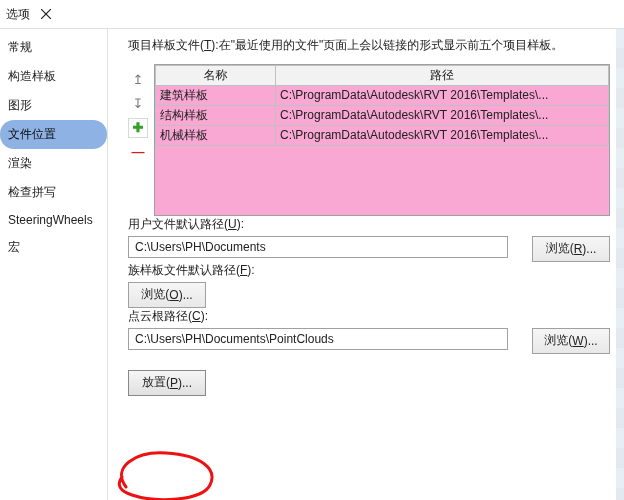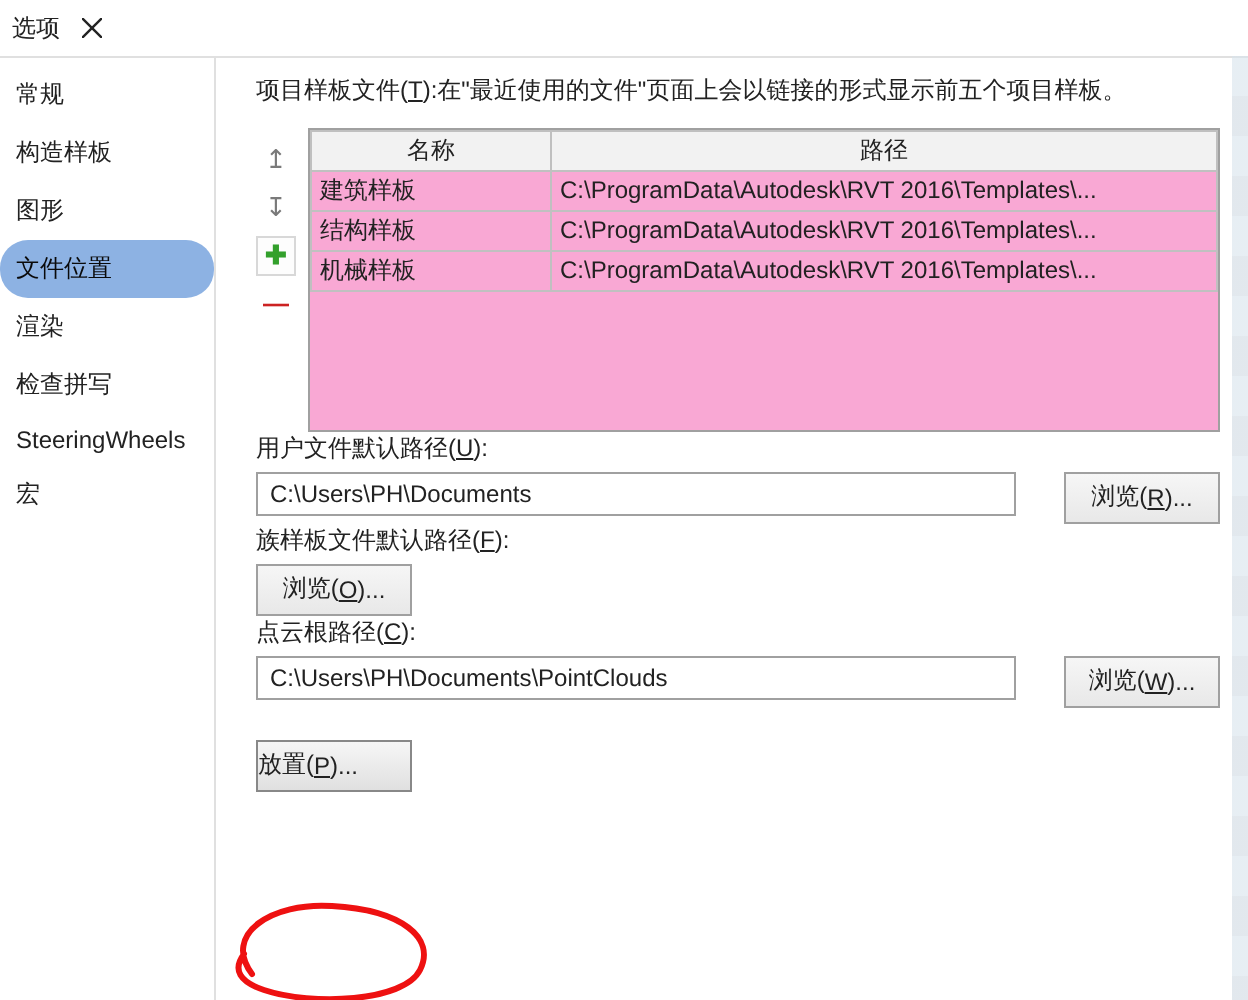--- a/index.html
+++ b/index.html
@@ -130,21 +130,21 @@
     border: 1px solid #a0a0a0;
     background: linear-gradient(#f6f6f6,#e8e8e8);
     display: flex; align-items: center; justify-content: center;
     cursor: pointer;
   }
   .places-btn {
     width: 76px;
     height: 24px;
     border: 1px solid #888;
     background: linear-gradient(#f6f6f6,#e0e0e0);
-    display: flex; align-items: center; 
+    display: flex; align-items: center; justify-content: center;
     cursor: pointer;
     margin-top: 16px;
   }
   .right-edge {
     position: absolute;
     right: 0; top: 28px; bottom: 0;
     width: 8px;
     background: repeating-linear-gradient(#d7e3ec 0 20px, #cfd9e2 20px 40px);
     opacity: 0.6;
   }

